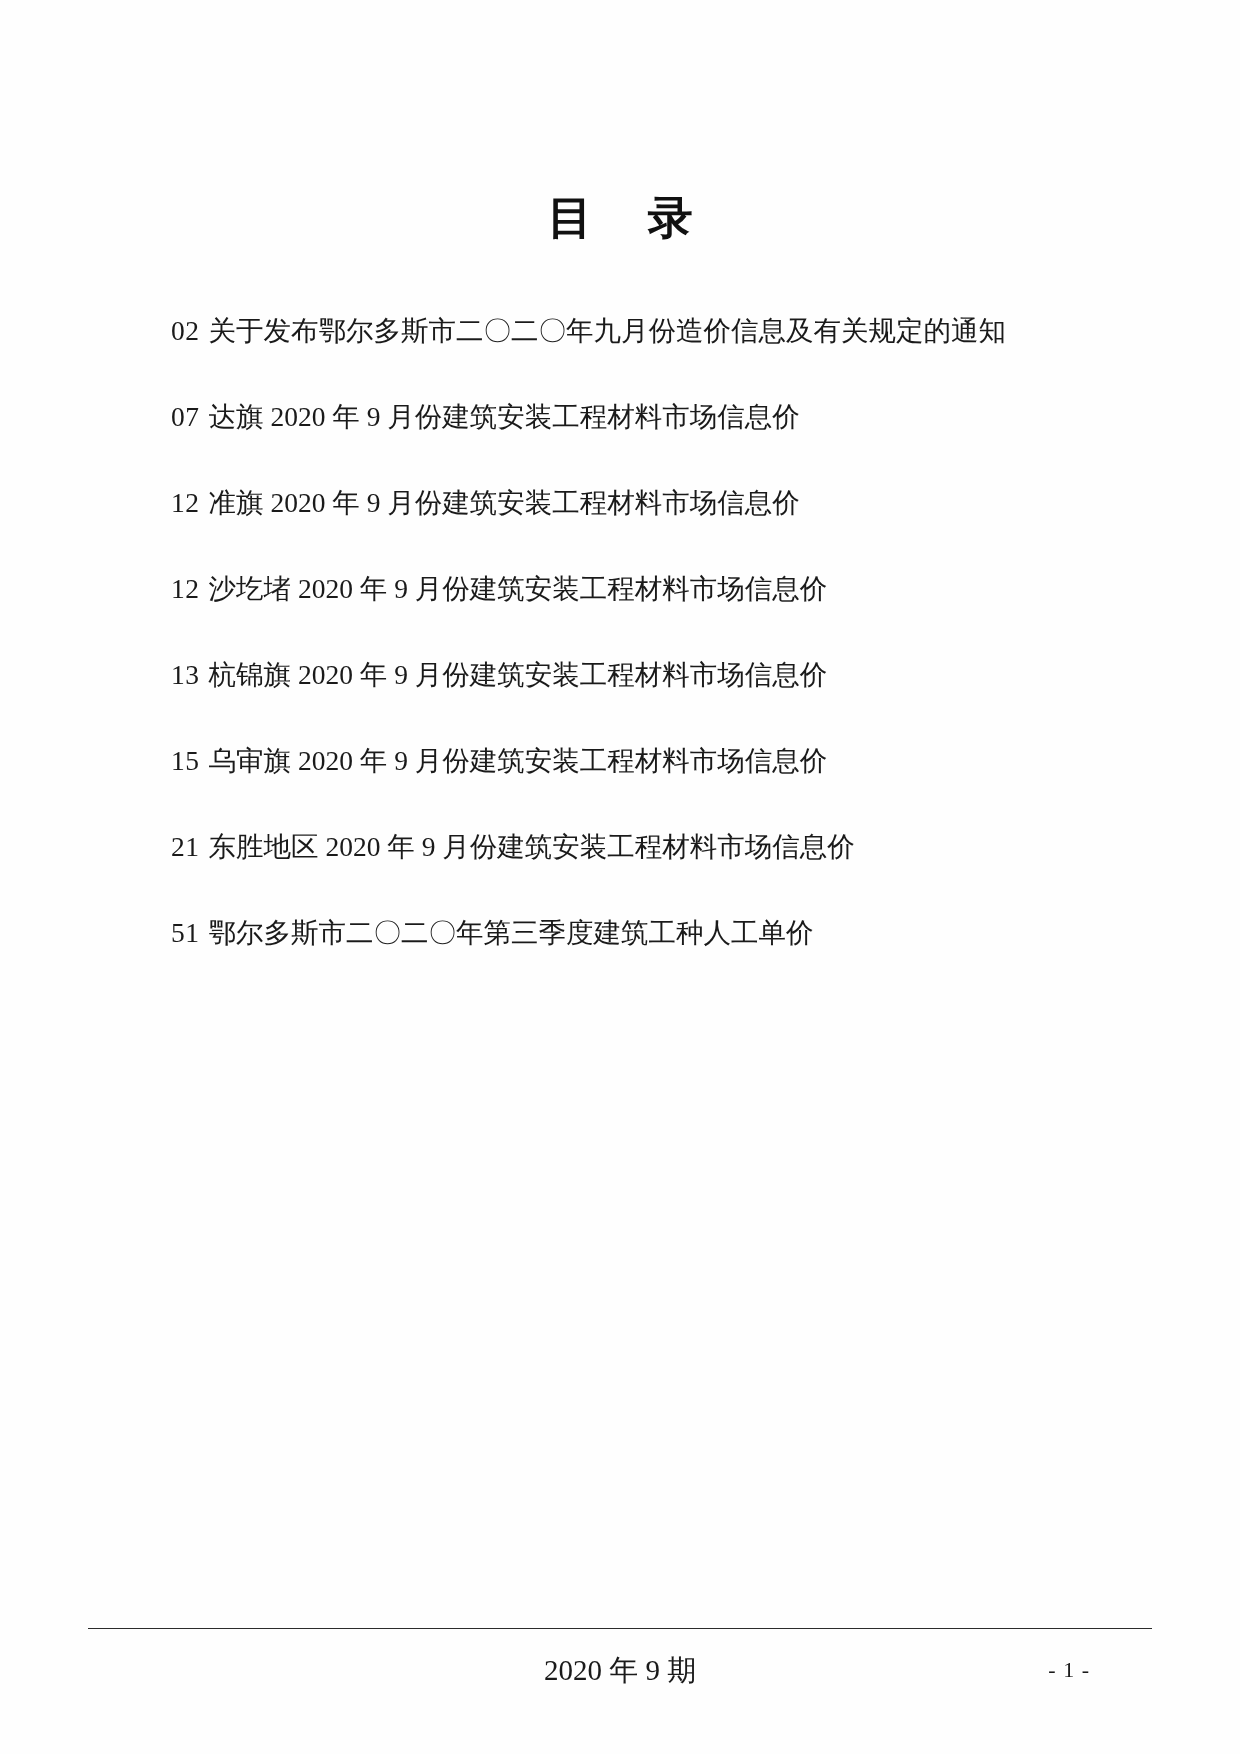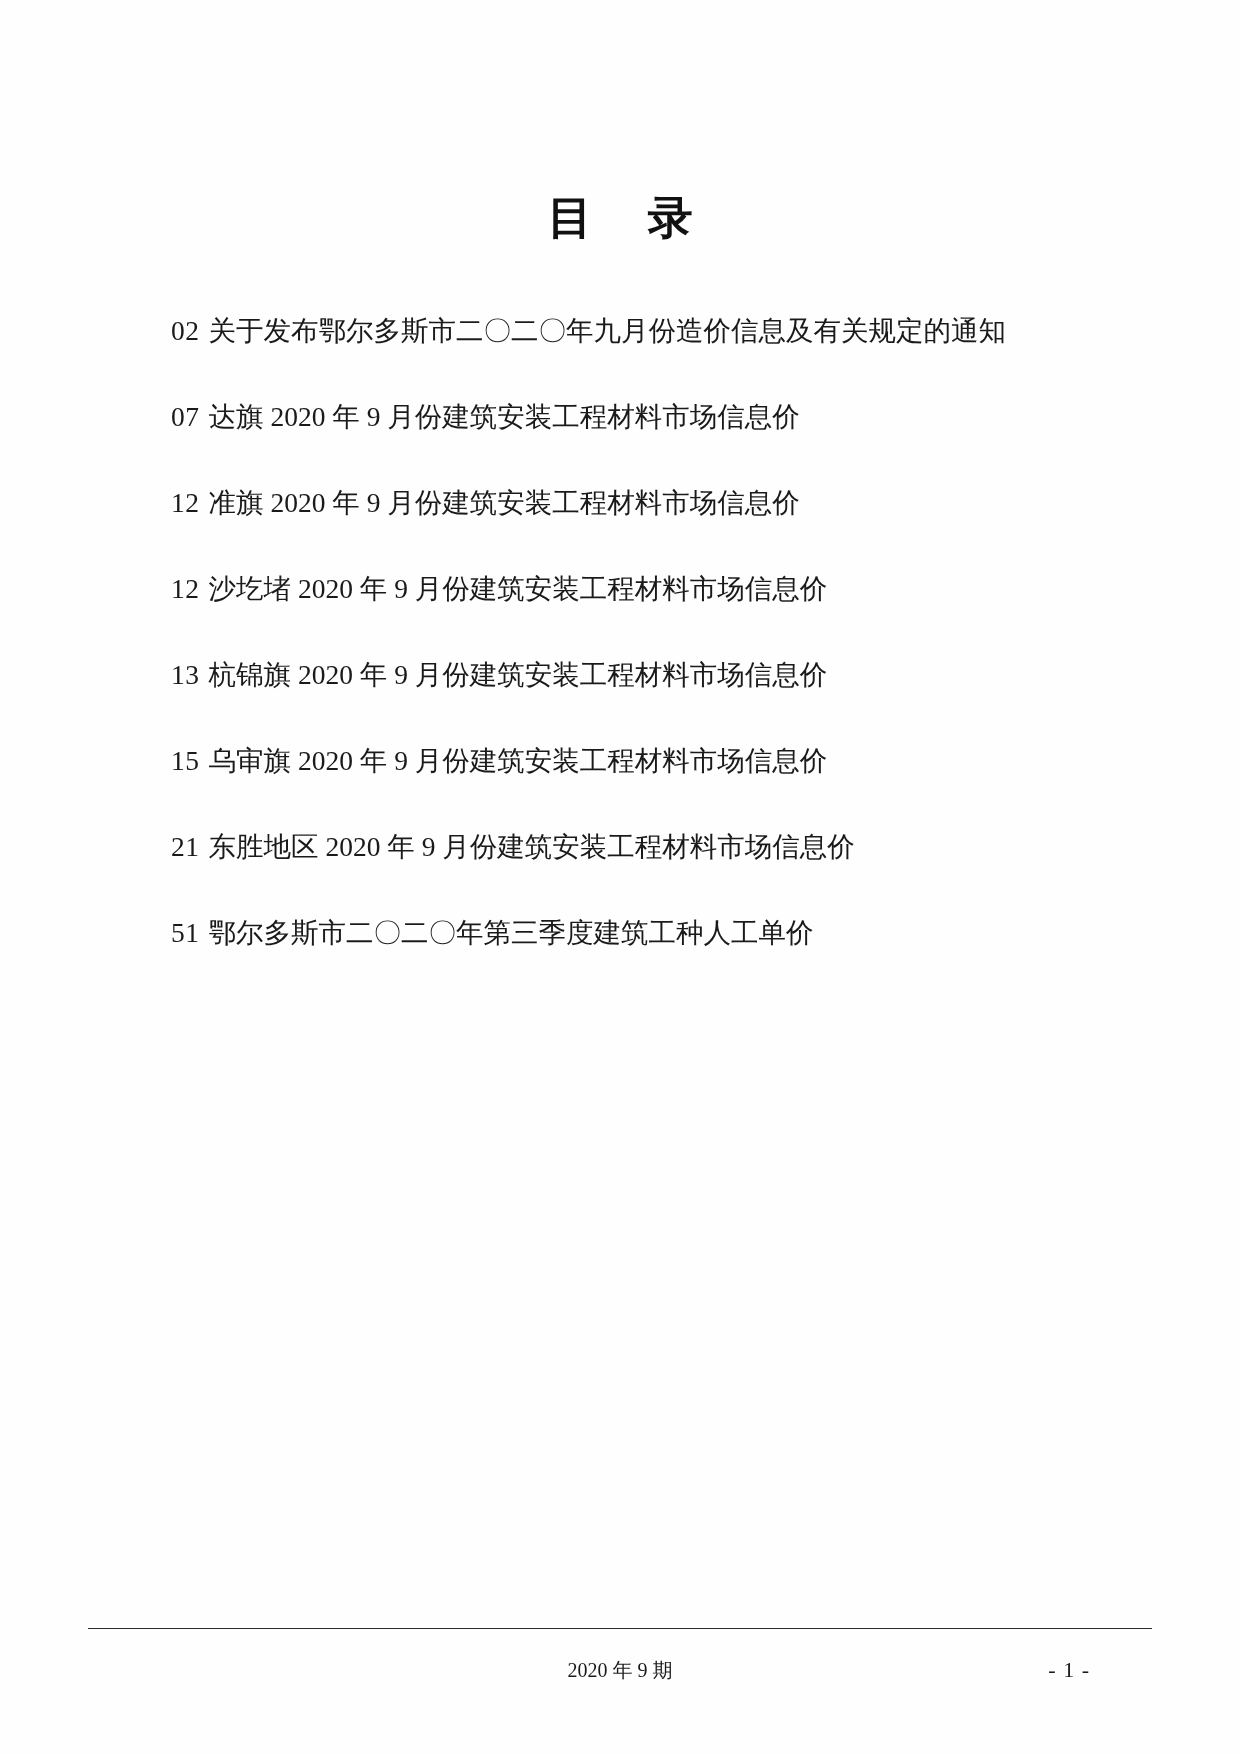--- a/index.html
+++ b/index.html
@@ -81,21 +81,21 @@
     top: 1650px;
     width: 1064px;
     height: 40px;
   }
   .footer-center {
     position: absolute;
     left: 0;
     top: 0;
     width: 1064px;
     text-align: center;
-    font-size: 20px;
+    font-size: 29px;
     color: #1a1a1a;
     line-height: 40px;
   }
   .footer-right {
     position: absolute;
     right: 62px;
     top: 0;
     font-size: 22px;
     color: #1a1a1a;
     line-height: 40px;

